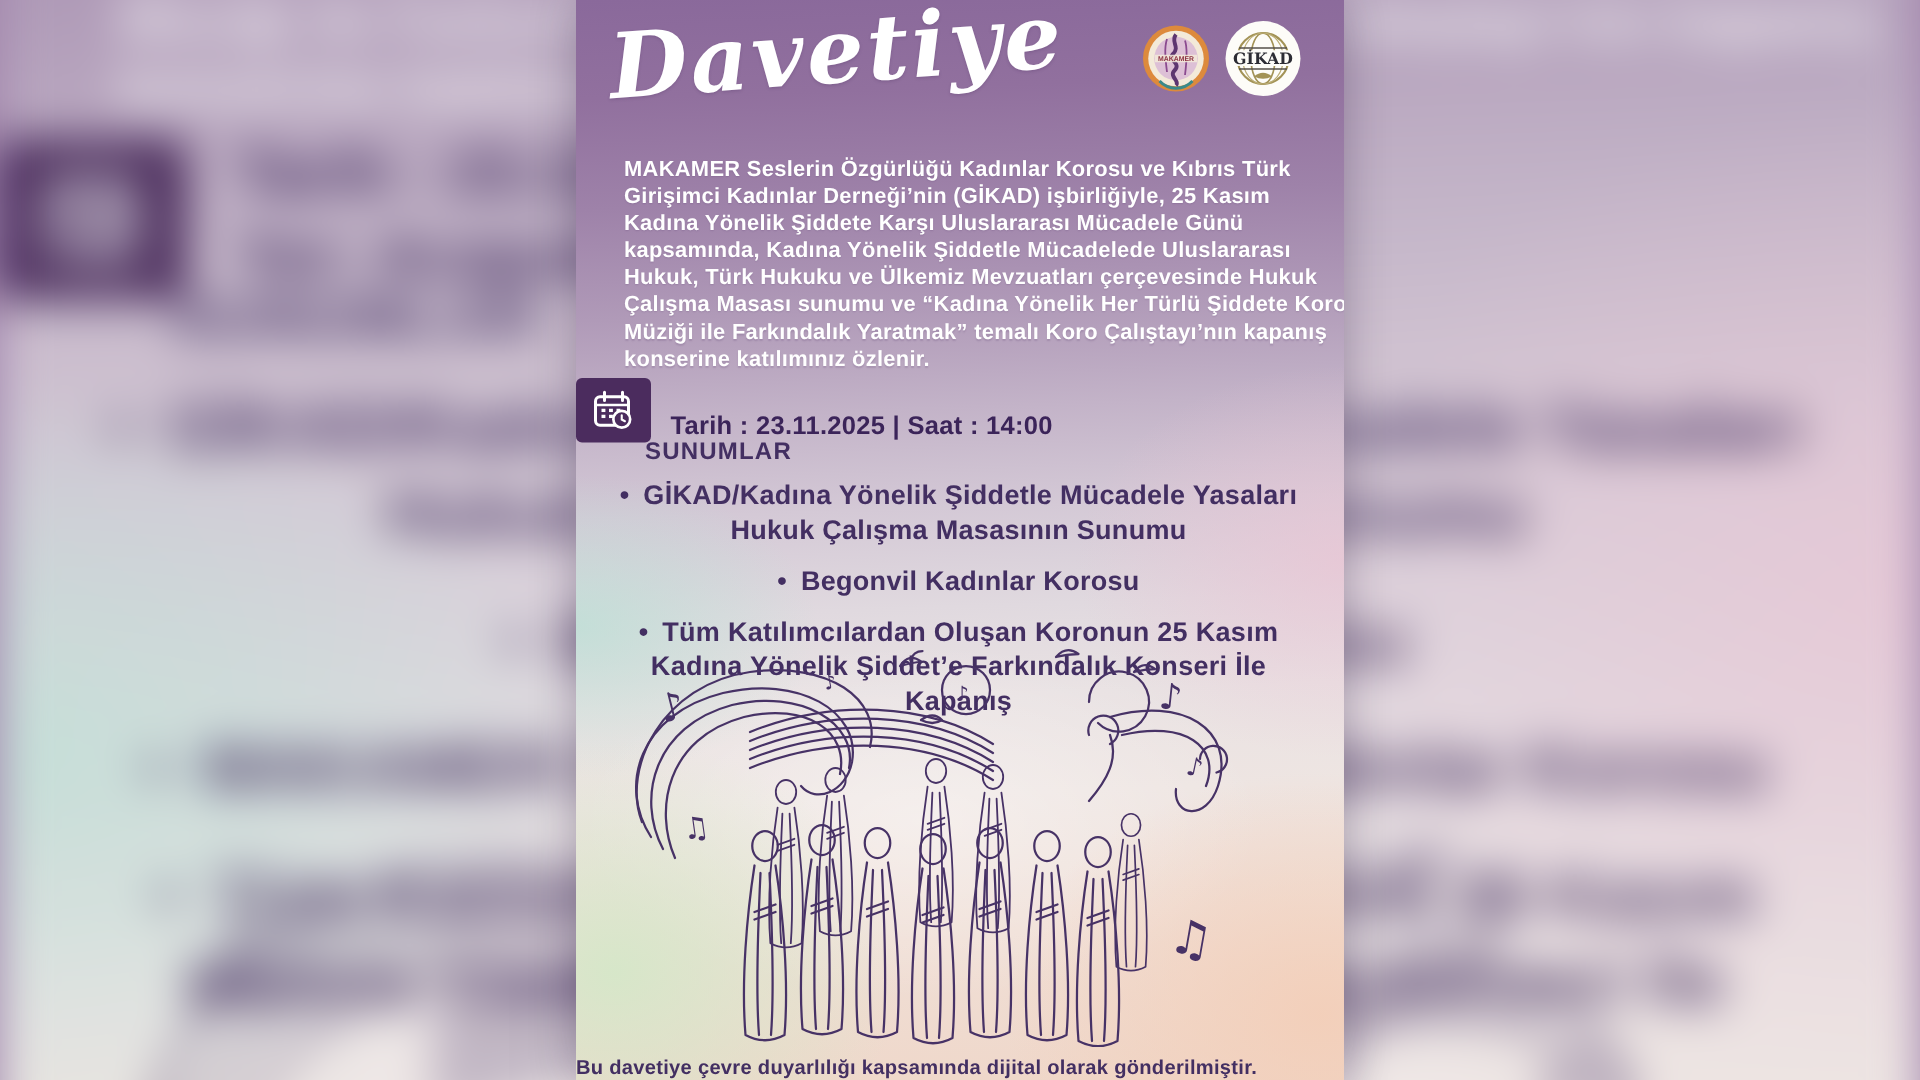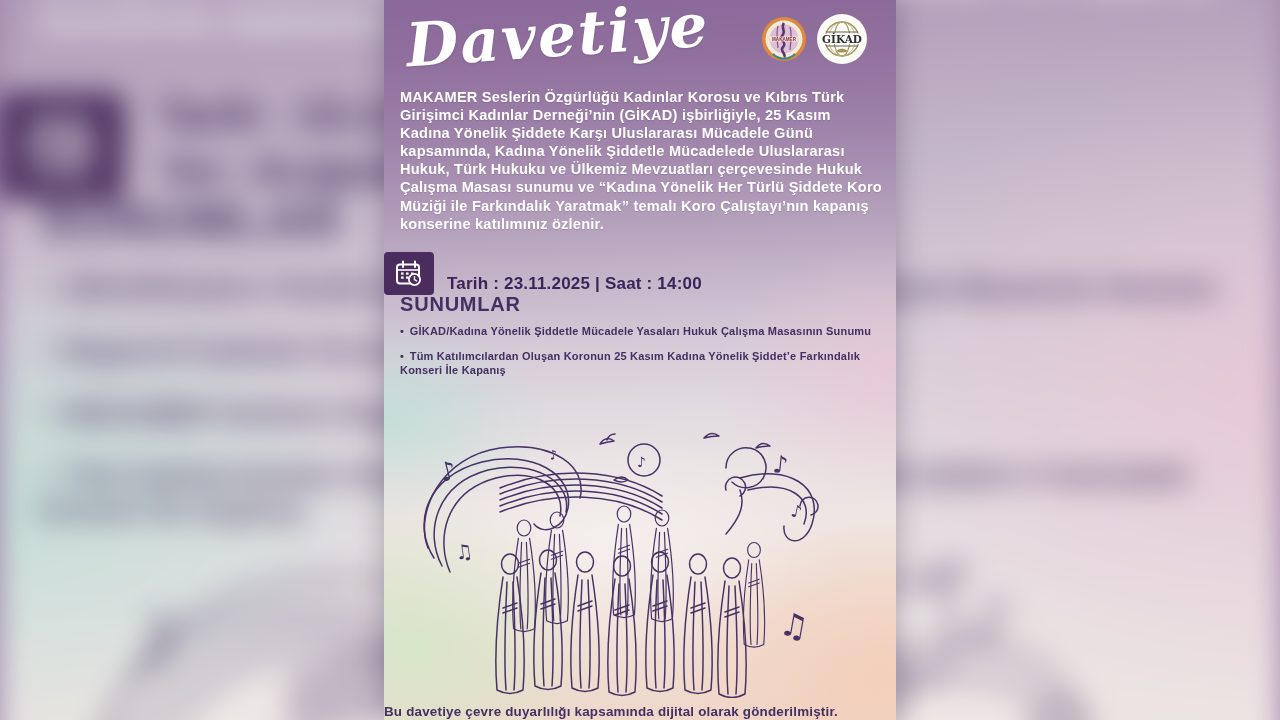--- a/index.html
+++ b/index.html
@@ -27,34 +27,34 @@
         #f0e0d8 84%,#efd7c9 100%);}
 
   .title{position:absolute;left:22px;top:2px;margin:0;
     font-family:"DejaVu Serif",serif;font-style:italic;font-weight:600;
     font-size:60px;line-height:1.1;color:#fff;transform:rotate(-4deg);
     letter-spacing:2px;text-shadow:0 1px 2px rgba(80,50,100,.25);}
 
   .logos{position:absolute;top:13px;right:28px;display:flex;gap:9px;align-items:center;}
   .logo{border-radius:50%;}
 
-  .intro{position:absolute;left:16px;top:88px;width:482px;margin:0;
+  .intro{position:absolute;left:16px;top:88px;width:482px;margin:16px;
     color:#fff;font-weight:bold;font-size:14.6px;line-height:1.24;
     letter-spacing:.2px;text-shadow:0 1px 1px rgba(80,50,100,.18);}
 
   .event-row{position:absolute;left:0;top:252px;display:flex;align-items:flex-end;}
   .cal-box{width:50px;height:43px;background:#4b2c5e;border-radius:4px;
     display:flex;align-items:center;justify-content:center;flex:0 0 auto;}
   .event-text{margin-left:13px;color:#3b2459;font-weight:bold;
     font-size:17px;line-height:1.3;letter-spacing:.2px;}
 
   .program{position:absolute;left:16px;top:293px;width:478px;color:#432f62;}
-  .program-heading{font-weight:bold;font-size:20px;letter-spacing:.8px;}
+  .program-heading{font-weight:bold;font-size:16px;letter-spacing:.8px;margin-left:30px;}
   .program-list{list-style:none;margin:8px 0 0 0;padding:0;
-    font-weight:bold;font-size:11px;line-height:1.28;letter-spacing:.2px;}
+    font-weight:bold;font-size:18px;line-height:1.28;letter-spacing:.2px;text-align:center;}
   .program-list li{margin-bottom:11px;}
   .program-list li::before{content:"•\2002";}
 
   .choir{position:absolute;left:20px;top:428px;}
   .choir path,.choir circle,.choir ellipse{fill:none;stroke:#473266;
     stroke-width:1.5;stroke-linecap:round;stroke-linejoin:round;}
   .choir text{fill:#473266;stroke:none;font-family:"DejaVu Sans",sans-serif;}
 
   .poster-footer{position:absolute;left:0;right:0;bottom:1px;margin:0;text-align:left;
     color:#432f62;font-weight:bold;font-size:13.4px;letter-spacing:.2px;}
@@ -216,20 +216,21 @@
       </div>
       <div class="event-text">
         <div>Tarih : 23.11.2025 | Saat : 14:00</div>
       </div>
     </div>
 
     <div class="program">
       <div class="program-heading">SUNUMLAR</div>
       <ul class="program-list">
         <li>GİKAD/Kadına Yönelik Şiddetle Mücadele Yasaları Hukuk Çalışma Masasının Sunumu</li>
+        <li>Begonvil Kadınlar Korosu</li>
         <li>Tüm Katılımcılardan Oluşan Koronun 25 Kasım Kadına Yönelik Şiddet’e Farkındalık Konseri İle Kapanış</li>
       </ul>
     </div>
 
     <svg class="choir" width="472" height="270" viewBox="0 0 472 270">
       <defs>
         <g id="fig">
           <ellipse cx="0" cy="0" rx="8.5" ry="10"></ellipse>
           <path d="M-7,13 C-12,45 -16,90 -13,126 M7,13 C12,45 16,90 13,126 M-13,126 Q0,133 13,126"></path>
           <path d="M-3,18 C-5,60 -6,100 -4,126 M3,18 C5,60 6,100 4,126"></path>

